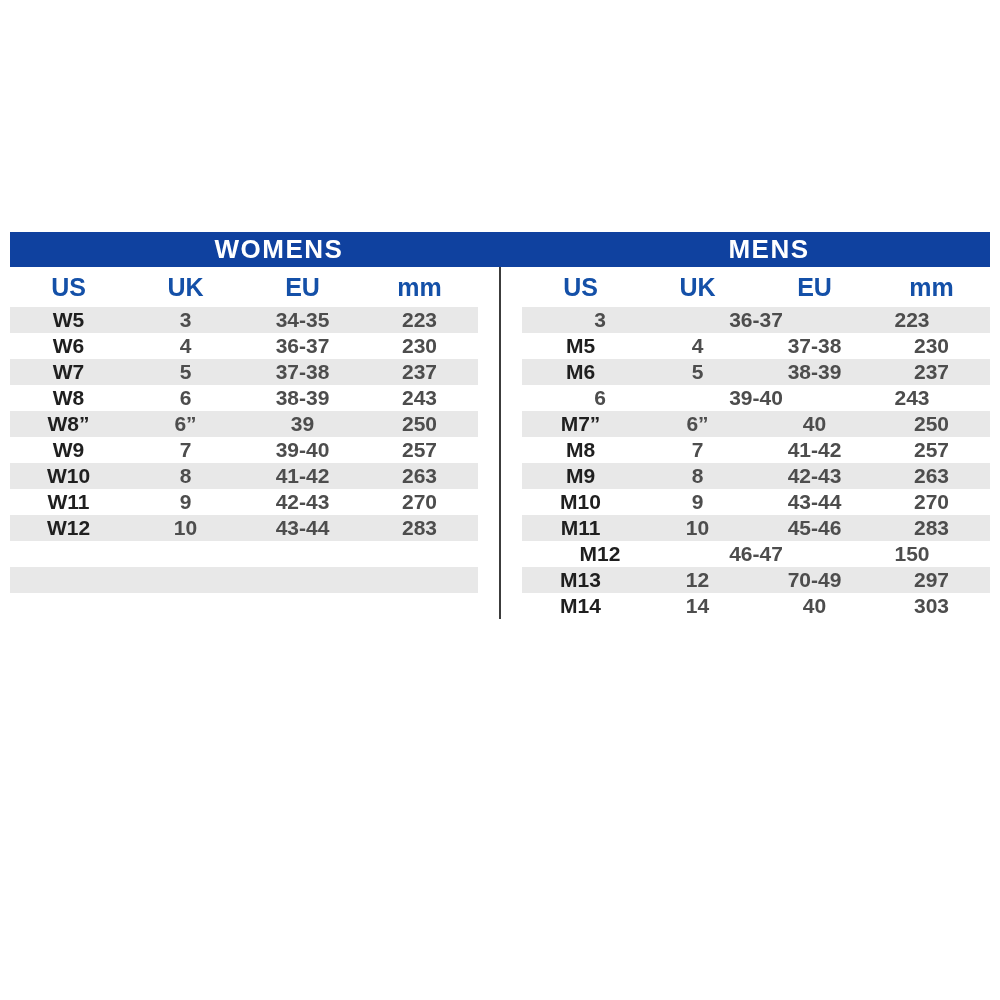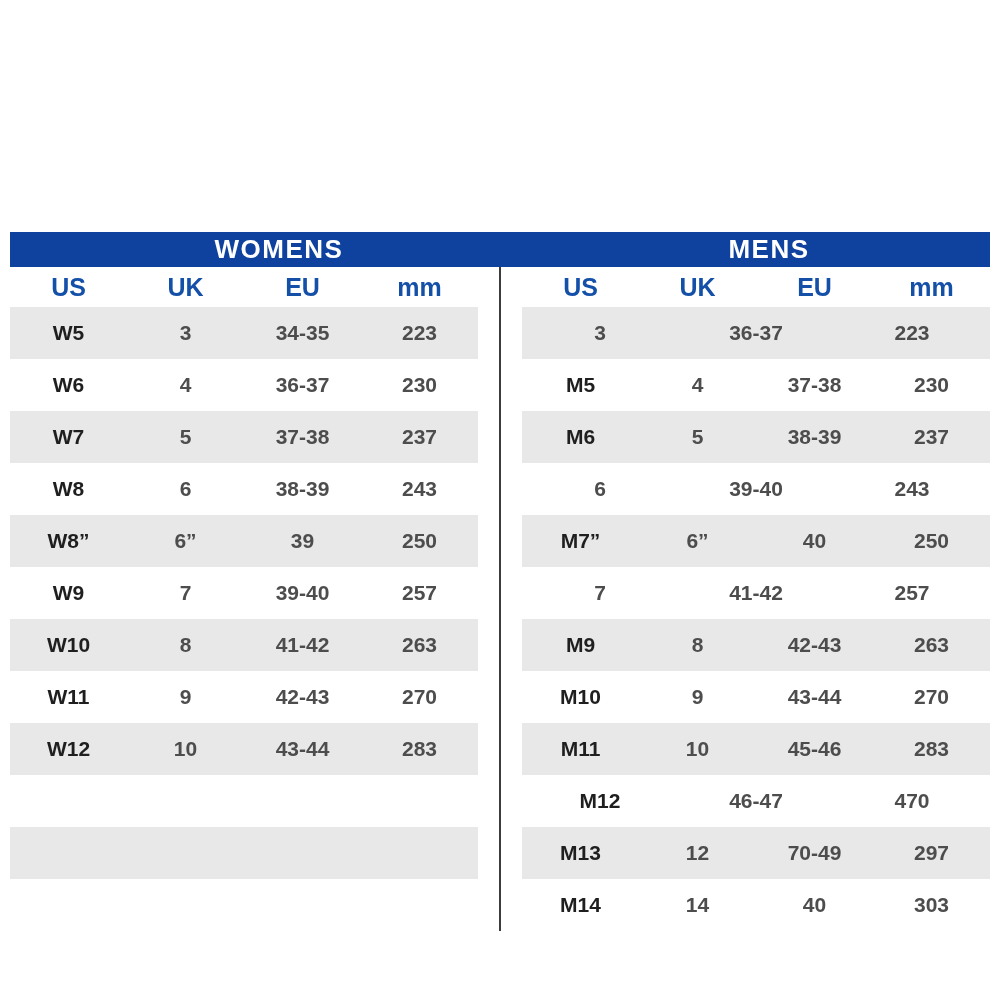--- a/index.html
+++ b/index.html
@@ -60,21 +60,21 @@
     flex: 1;
     display: flex;
     align-items: center;
     justify-content: center;
     color: var(--column-header-text, #1450A8);
     font-size: 25px;
     font-weight: bold;
   }
   .row {
     display: flex;
-    height: 52px;
+    height: 26px;
     background: #ffffff;
   }
   .row.stripe {
     background: var(--row-stripe, #E8E8E8);
   }
   .cell {
     flex: 1;
     display: flex;
     align-items: center;
     justify-content: center;
@@ -204,20 +204,21 @@
           <div class="cell">39-40</div>
           <div class="cell">243</div>
         </div>
         <div class="row stripe">
           <div class="cell size-cell">M7”</div>
           <div class="cell">6”</div>
           <div class="cell">40</div>
           <div class="cell">250</div>
         </div>
         <div class="row">
+          <div class="cell size-cell">M8</div>
           <div class="cell">7</div>
           <div class="cell">41-42</div>
           <div class="cell">257</div>
         </div>
         <div class="row stripe">
           <div class="cell size-cell">M9</div>
           <div class="cell">8</div>
           <div class="cell">42-43</div>
           <div class="cell">263</div>
         </div>
@@ -229,21 +230,21 @@
         </div>
         <div class="row stripe">
           <div class="cell size-cell">M11</div>
           <div class="cell">10</div>
           <div class="cell">45-46</div>
           <div class="cell">283</div>
         </div>
         <div class="row">
           <div class="cell size-cell">M12</div>
           <div class="cell">46-47</div>
-          <div class="cell">470</div>
+          <div class="cell">150</div>
         </div>
         <div class="row stripe">
           <div class="cell size-cell">M13</div>
           <div class="cell">12</div>
           <div class="cell">70-49</div>
           <div class="cell">297</div>
         </div>
         <div class="row">
           <div class="cell size-cell">M14</div>
           <div class="cell">14</div>

